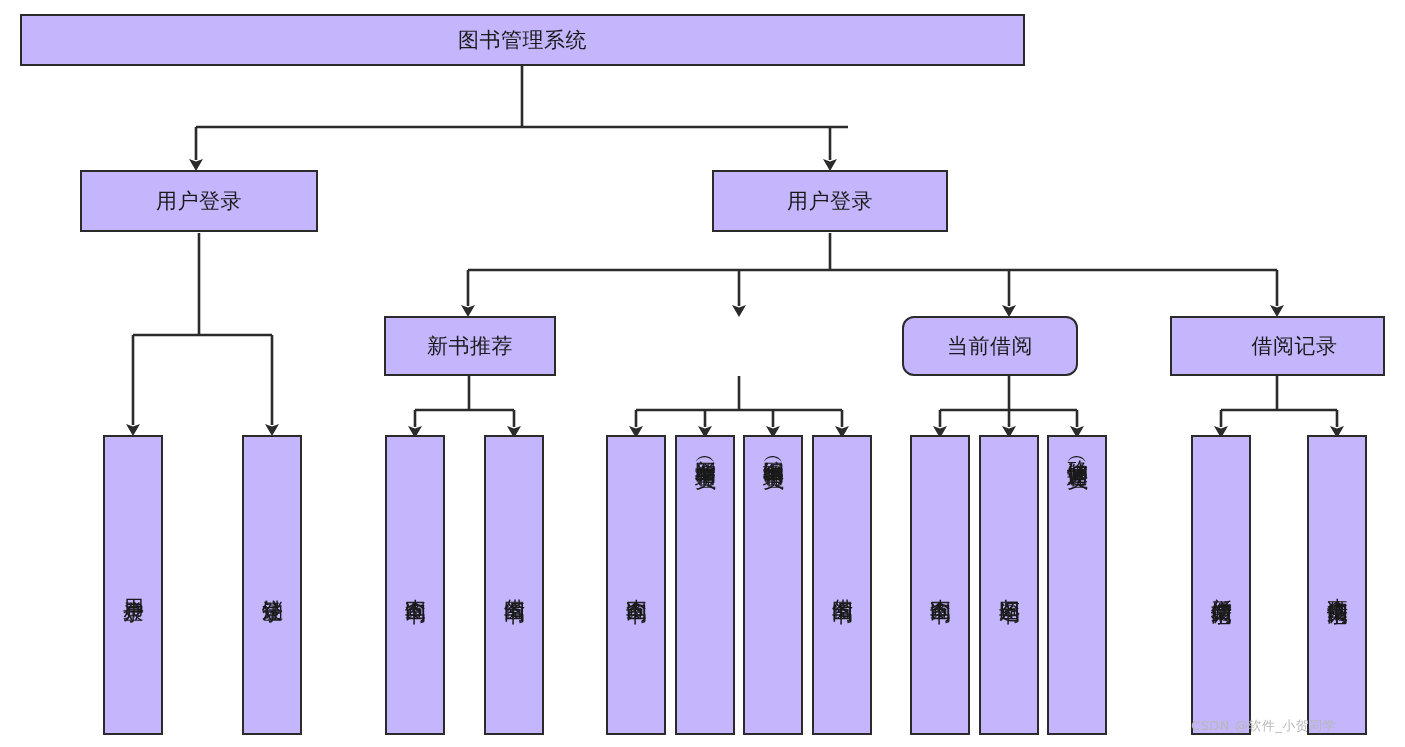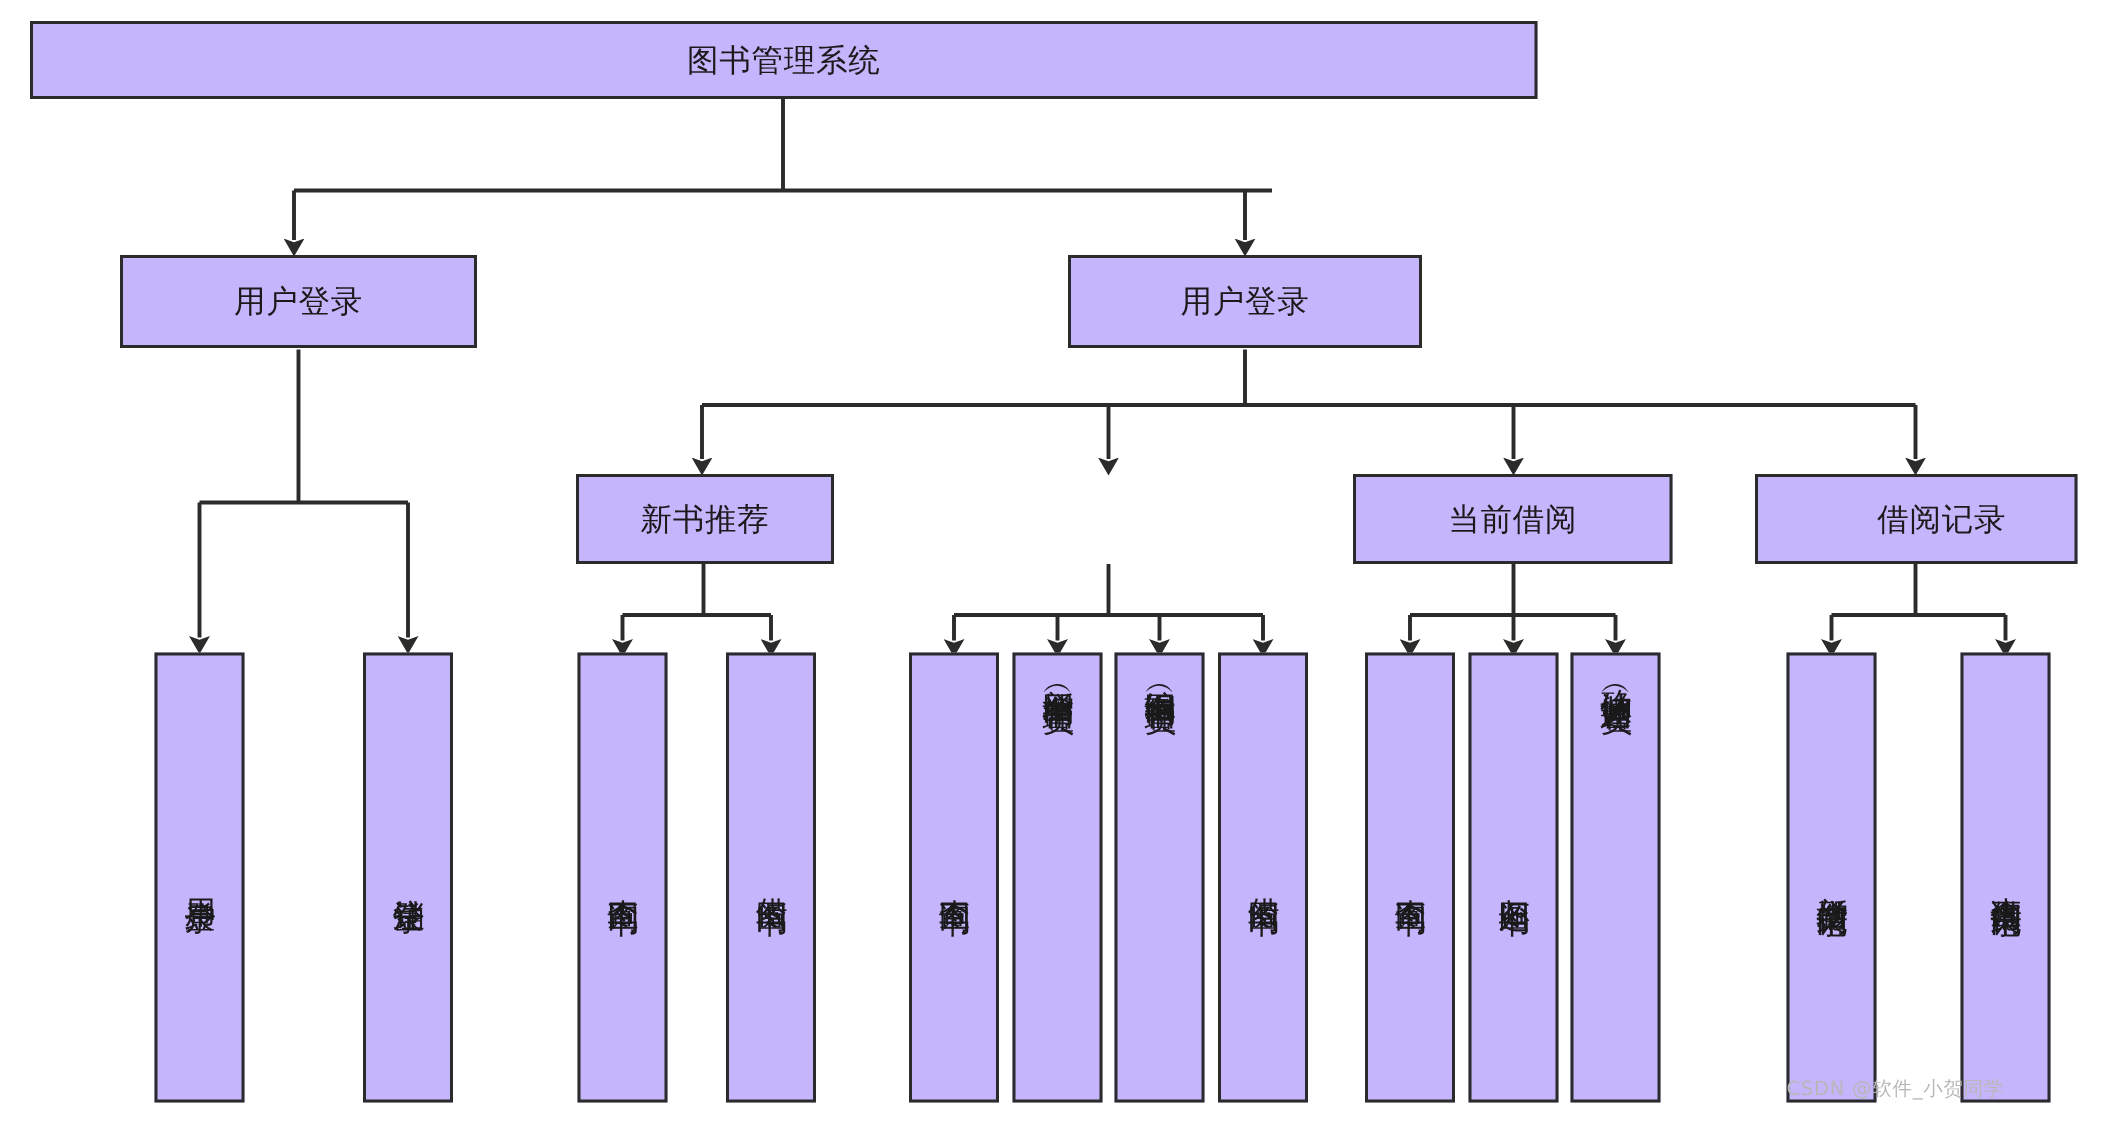--- a/index.html
+++ b/index.html
@@ -135,21 +135,21 @@
 
   <div class="node-box" style="left:712px; top:170px; width:236px; height:62px;">
     <span class="node-label">用户登录</span>
   </div>
 
   <div class="node-box" style="left:384px; top:316px; width:172px; height:60px;">
     <span class="node-label">新书推荐</span>
   </div>
 
 
-  <div class="node-box" style="left:902px; top:316px; width:213px; height:60px;">
+  <div class="node-box" style="left:902px; top:316px; width:176px; height:60px;border-radius:12px;">
     <span class="node-label">当前借阅</span>
   </div>
 
   <div class="node-box" style="left:1170px; top:316px; width:215px; height:60px;padding-left:34px;">
     <span class="node-label">借阅记录</span>
   </div>
 
   <div class="node-box vertical center-text" style="left:103px; top:435px; width:60px; height:300px;">
     <span class="node-label">用户登录</span>
   </div>

